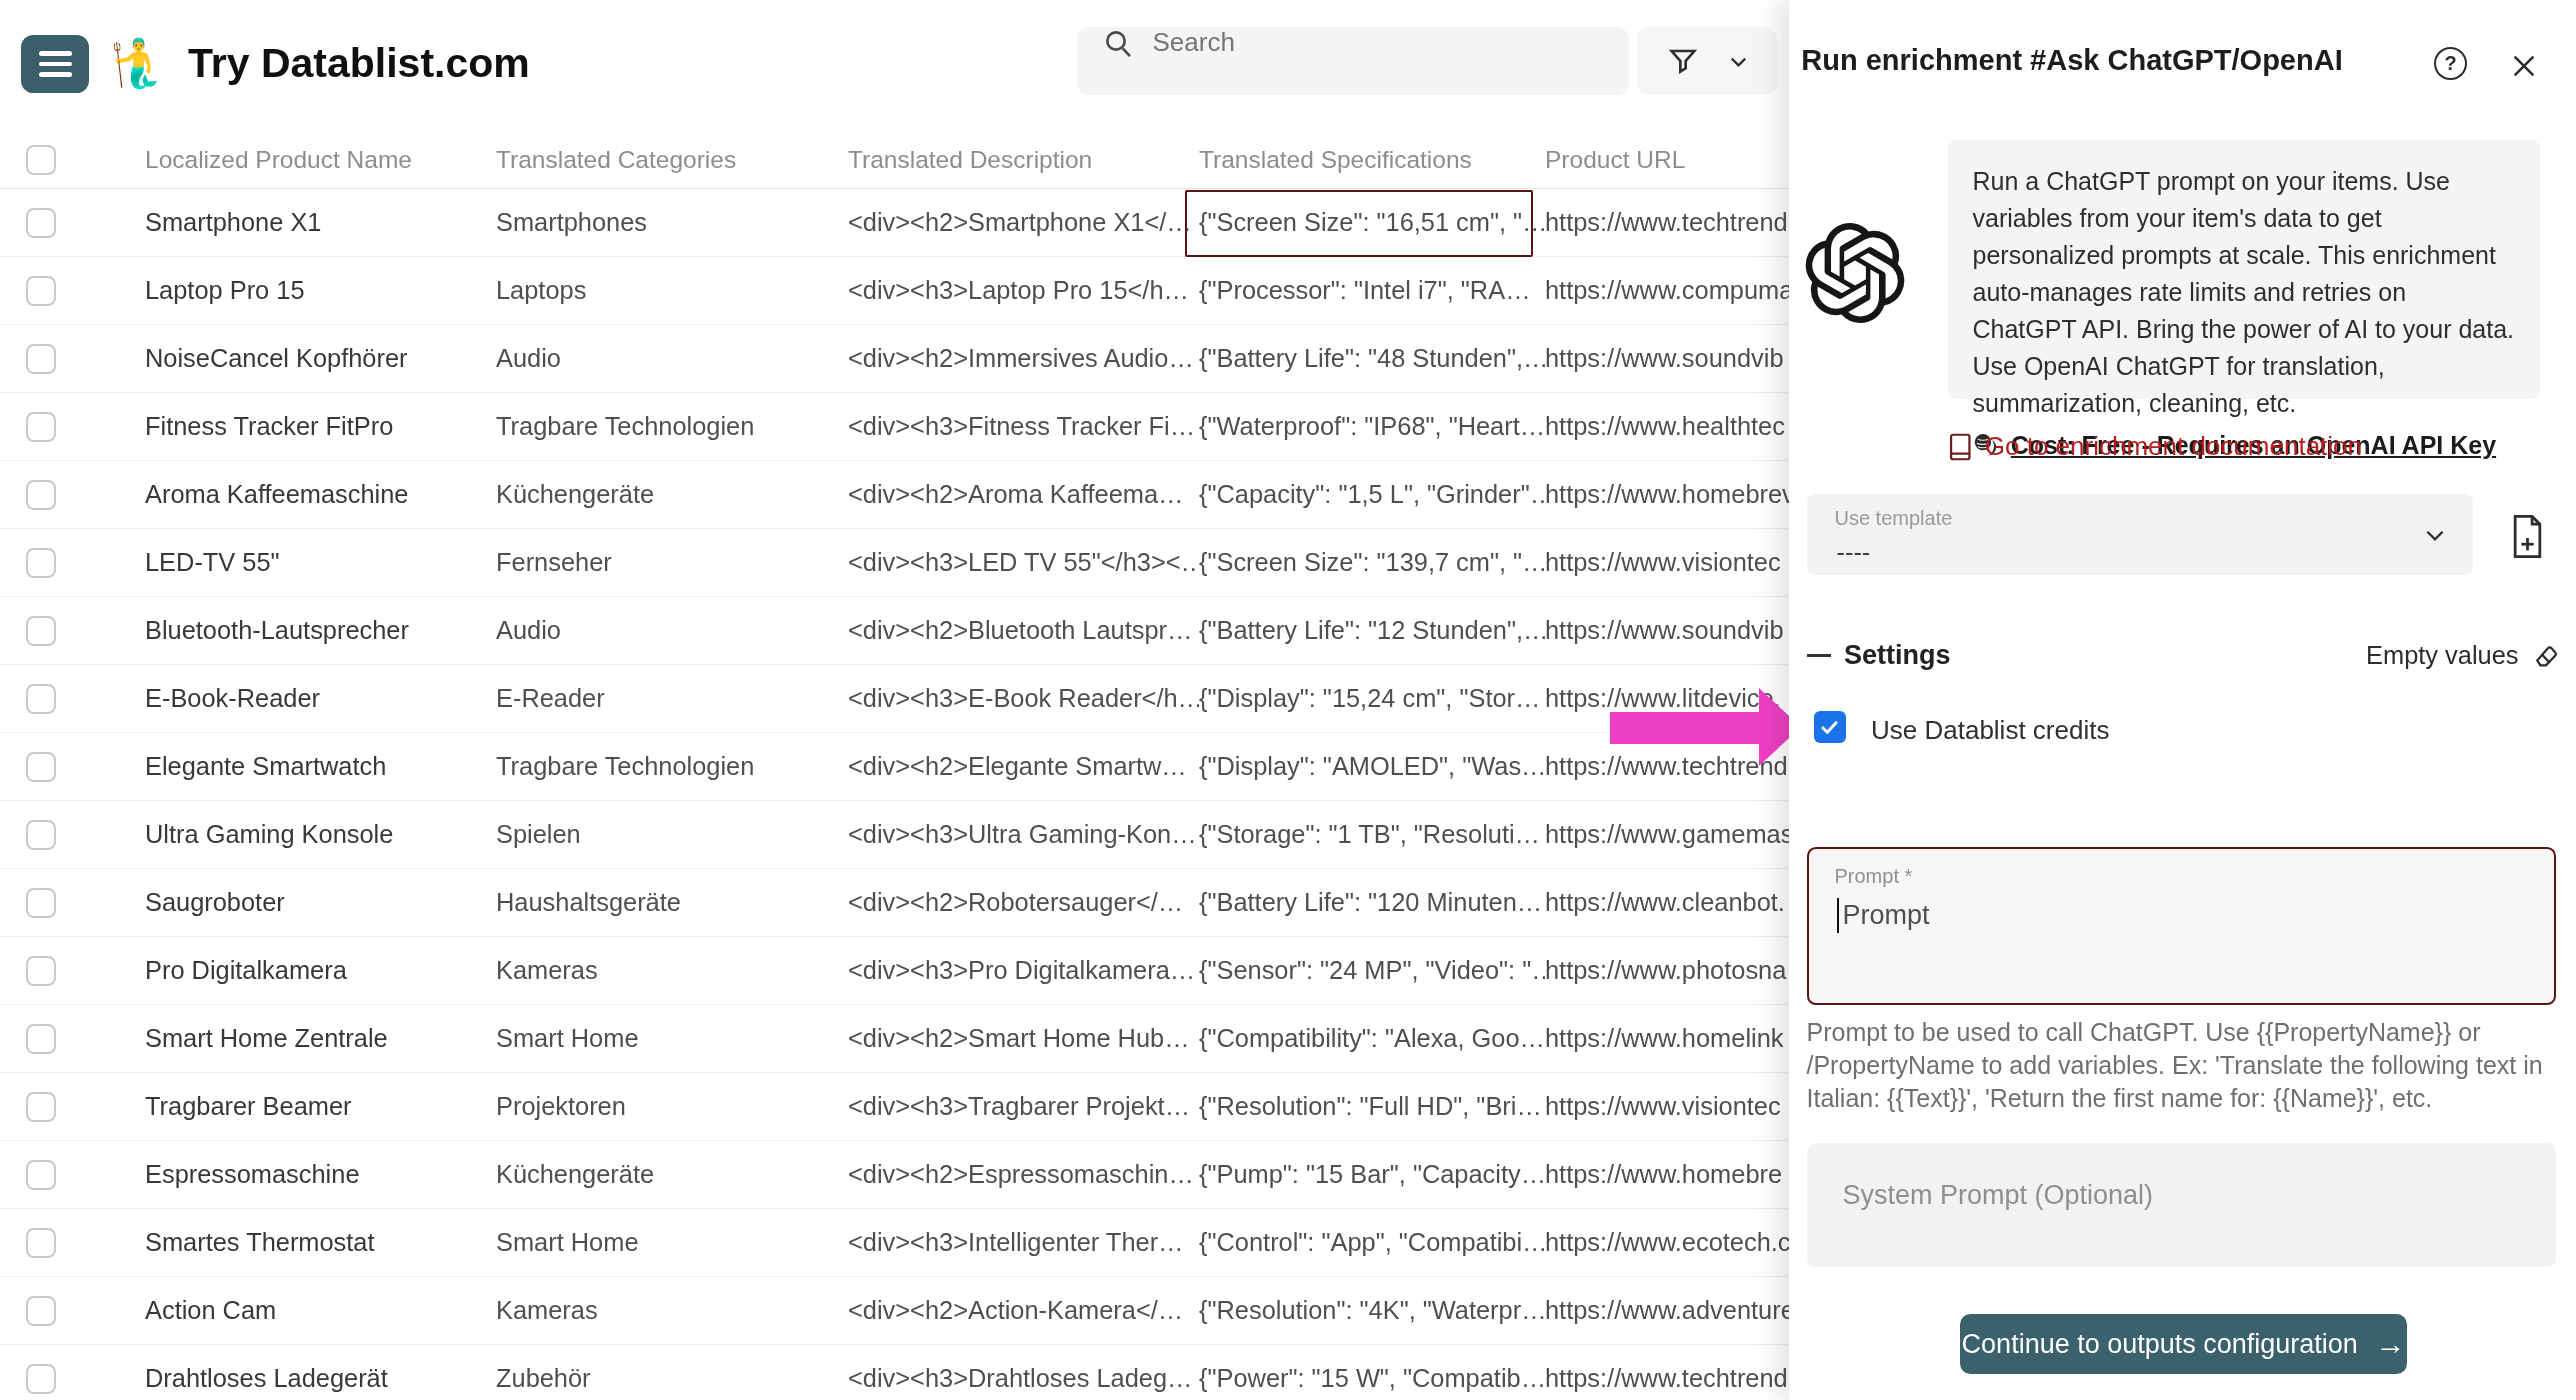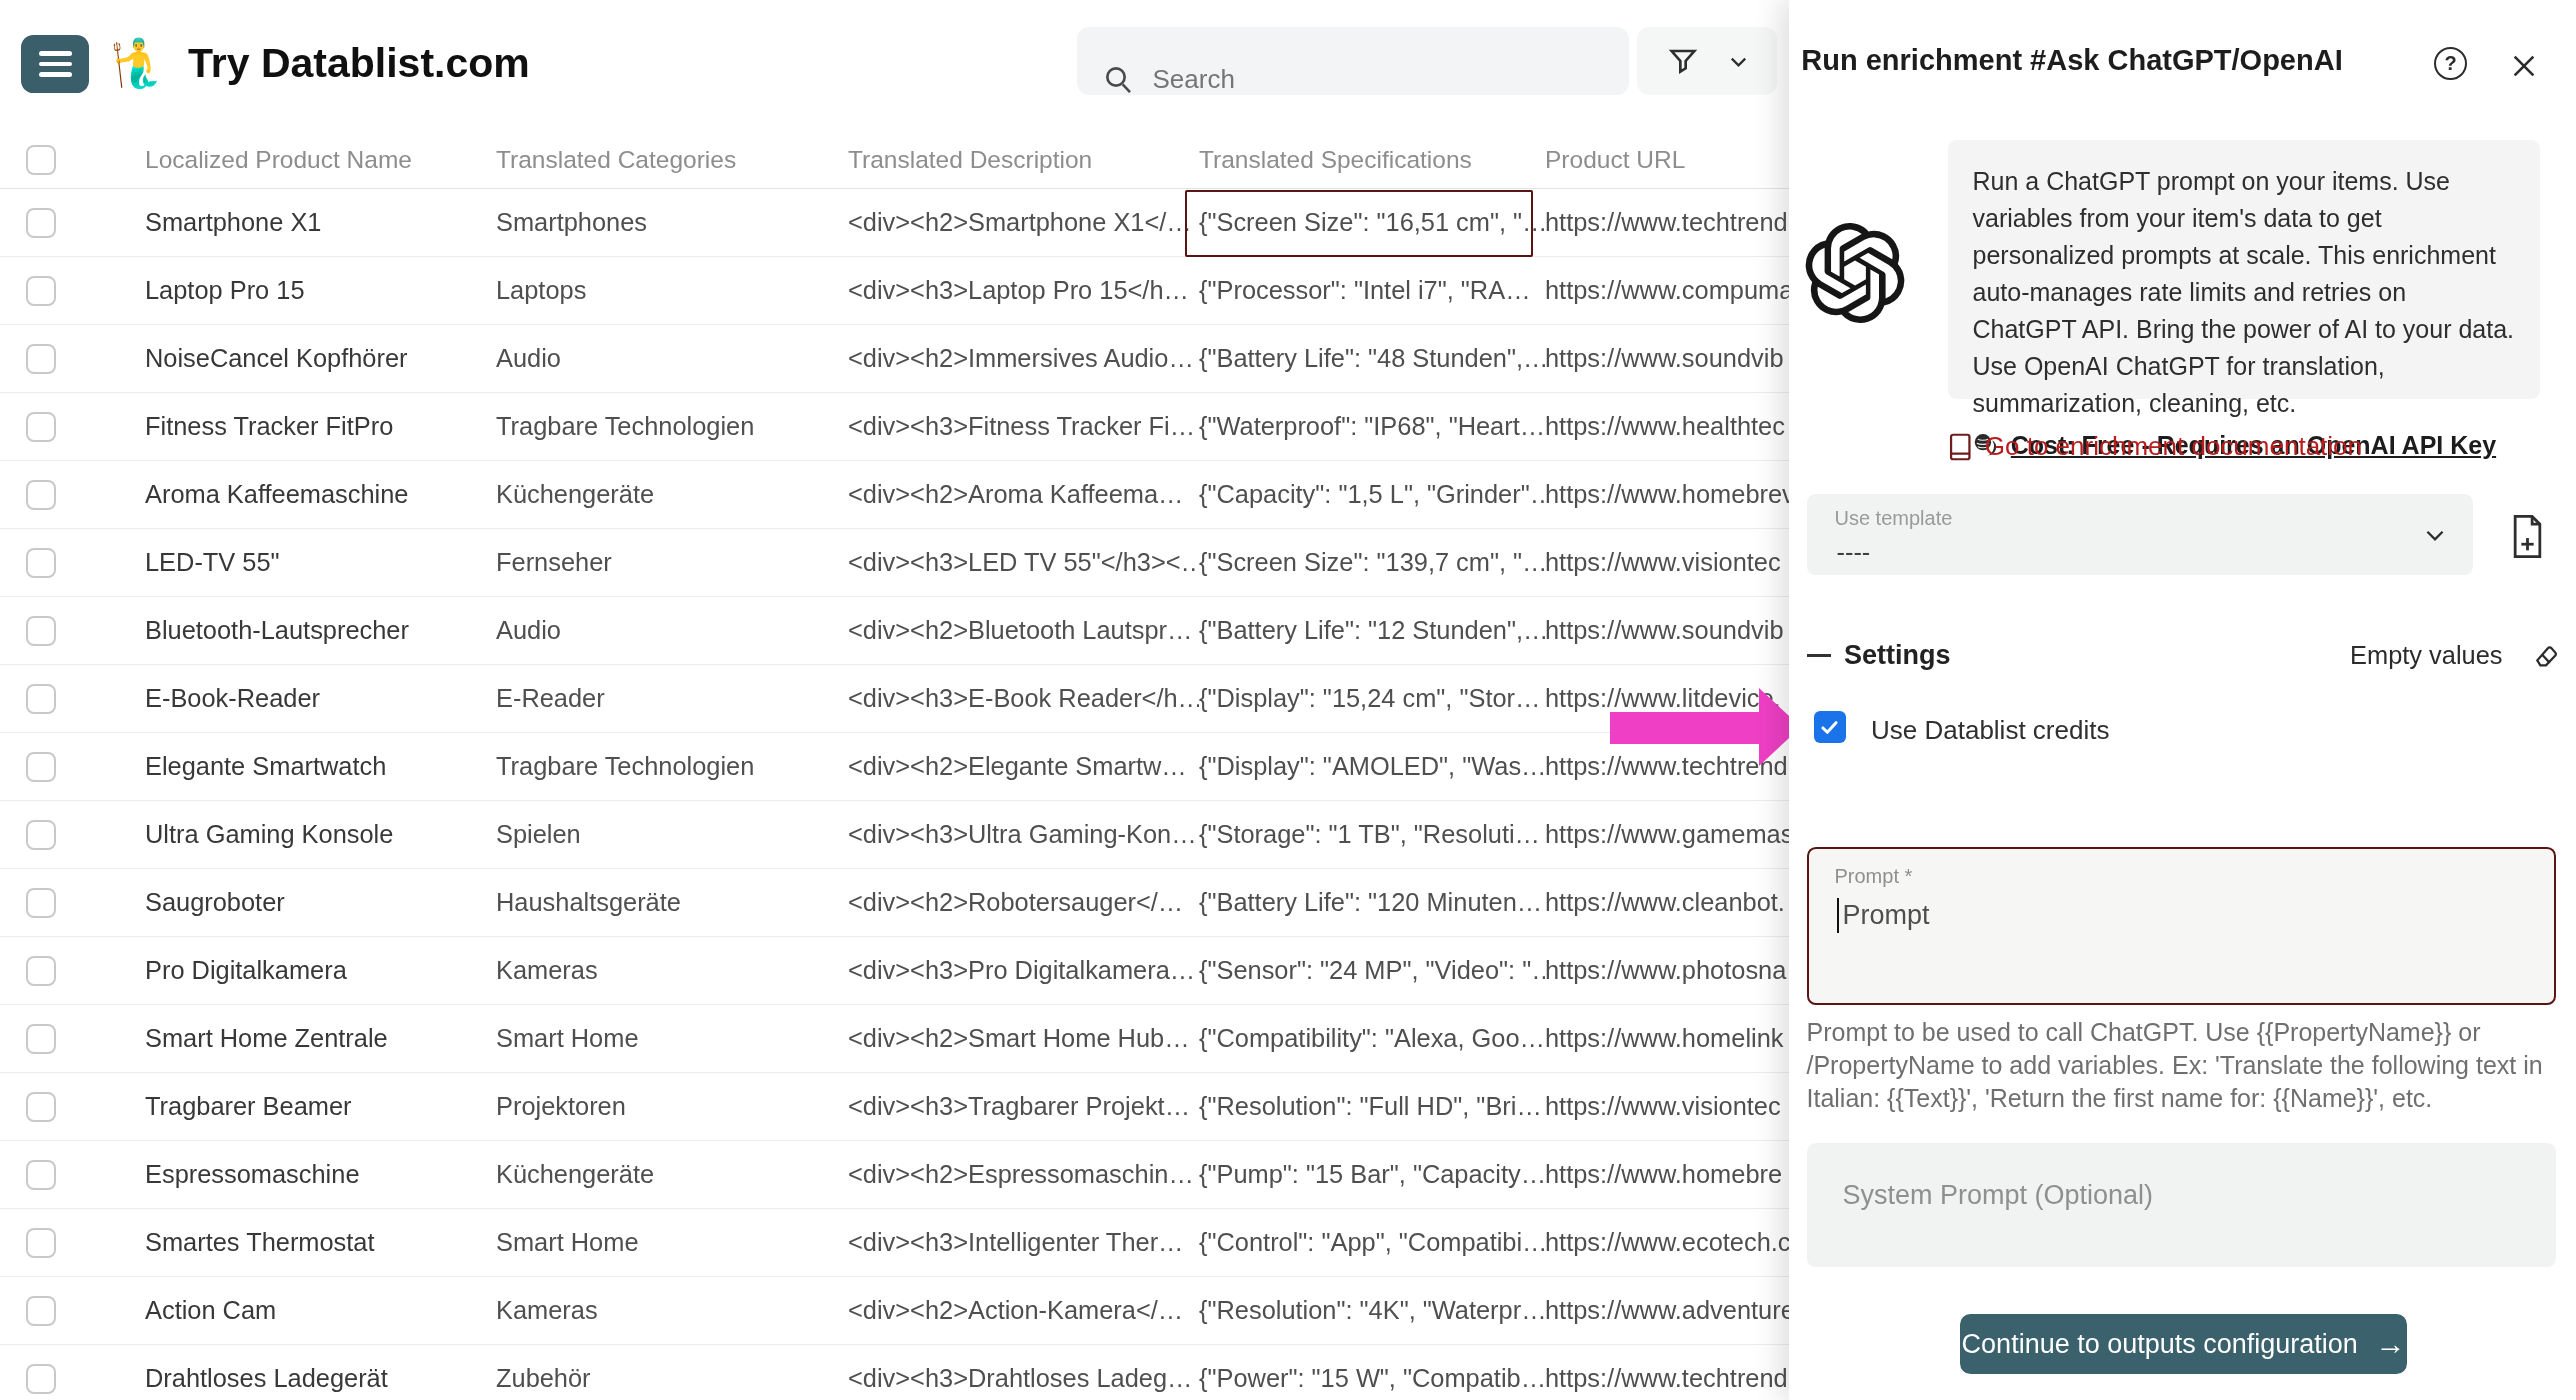--- a/index.html
+++ b/index.html
@@ -9,21 +9,21 @@
   
   .app-header { position:absolute; left:0; top:0; width:2576px; height:131px; background:#fff; }
   .hamburger { position:absolute; left:21px; top:35px; width:68px; height:58px;
                background:#3b5f6a; border-radius:12.3px; display:flex; flex-direction:column;
                justify-content:center; align-items:center; gap:6.1px; cursor:pointer; }
   .hamburger span { display:block; width:33px; height:4.4px; background:#fff; border-radius:2.6px; }
   .logo-emoji { position:absolute; left:109px; top:39px; font-size:47px; line-height:1; }
   .app-title { position:absolute; left:188px; top:40px; font-size:41px; font-weight:bold; color:#101010; }
 
   .search-box { position:absolute; left:1077px; top:27px; width:552px; height:68px;
-                background:#f3f4f5; border-radius:12.3px; display:flex; align-items:flex-end; }
+                background:#f3f4f5; border-radius:12.3px; display:flex; align-items:flex-start; }
   .search-box svg { margin-left:24.5px; }
   .search-ph { margin-left:19px; font-size:26px; color:#757575; }
   .filter-btn { position:absolute; left:1637px; top:27px; width:140px; height:68px;
                 background:#f5f6f6; border-radius:12.3px; display:flex; align-items:center; cursor:pointer; }
   .filter-btn .funnel { margin-left:30px; }
   .filter-btn .chev { margin-left:28px; }
 
   
   .tgrid { display:grid; grid-template-columns:145px 351px 352px 351px 346px auto; align-items:center; }
   .table-header { position:absolute; left:0; top:131px; width:2576px; height:58px;
@@ -70,21 +70,21 @@
   .template-label { position:absolute; left:28px; top:13px; font-size:20px; color:#9a9a9a; }
   .template-value { position:absolute; left:30px; top:44px; font-size:25.4px; color:#3f3f3f; }
   .template-chev { position:absolute; right:24.5px; top:28px; }
   .file-plus { position:absolute; left:720px; top:513px; cursor:pointer; }
 
   .settings-row { position:absolute; left:17.5px; top:636px; width:754px; height:39px;
                   display:flex; justify-content:space-between; align-items:center; }
   .settings-left { display:flex; align-items:center; gap:13px; cursor:pointer; }
   .minus-bar { width:24.5px; height:3.5px; background:#333; }
   .settings-title { font-size:27px; font-weight:bold; color:#222; }
-  .empty-values { display:flex; align-items:center; gap:28px; cursor:pointer; }
+  .empty-values { display:flex; align-items:center; gap:12px; cursor:pointer; }
   .empty-values span { font-size:25.4px; color:#2c2c2c; }
 
   .credits-check { position:absolute; left:24.5px; top:711px; width:32px; height:32px;
                    background:#1a73e8; border-radius:6.1px; display:flex; align-items:center;
                    justify-content:center; cursor:pointer; }
   .credits-label { position:absolute; left:82px; top:715px; font-size:26px; color:#2f2f2f; }
   .credits-help { position:absolute; left:30px; top:752px; width:741px; font-size:25px;
                   line-height:35px; color:#6f6f6f; }
 
   .prompt-field { position:absolute; left:17.5px; top:847px; width:749px; height:158px;

